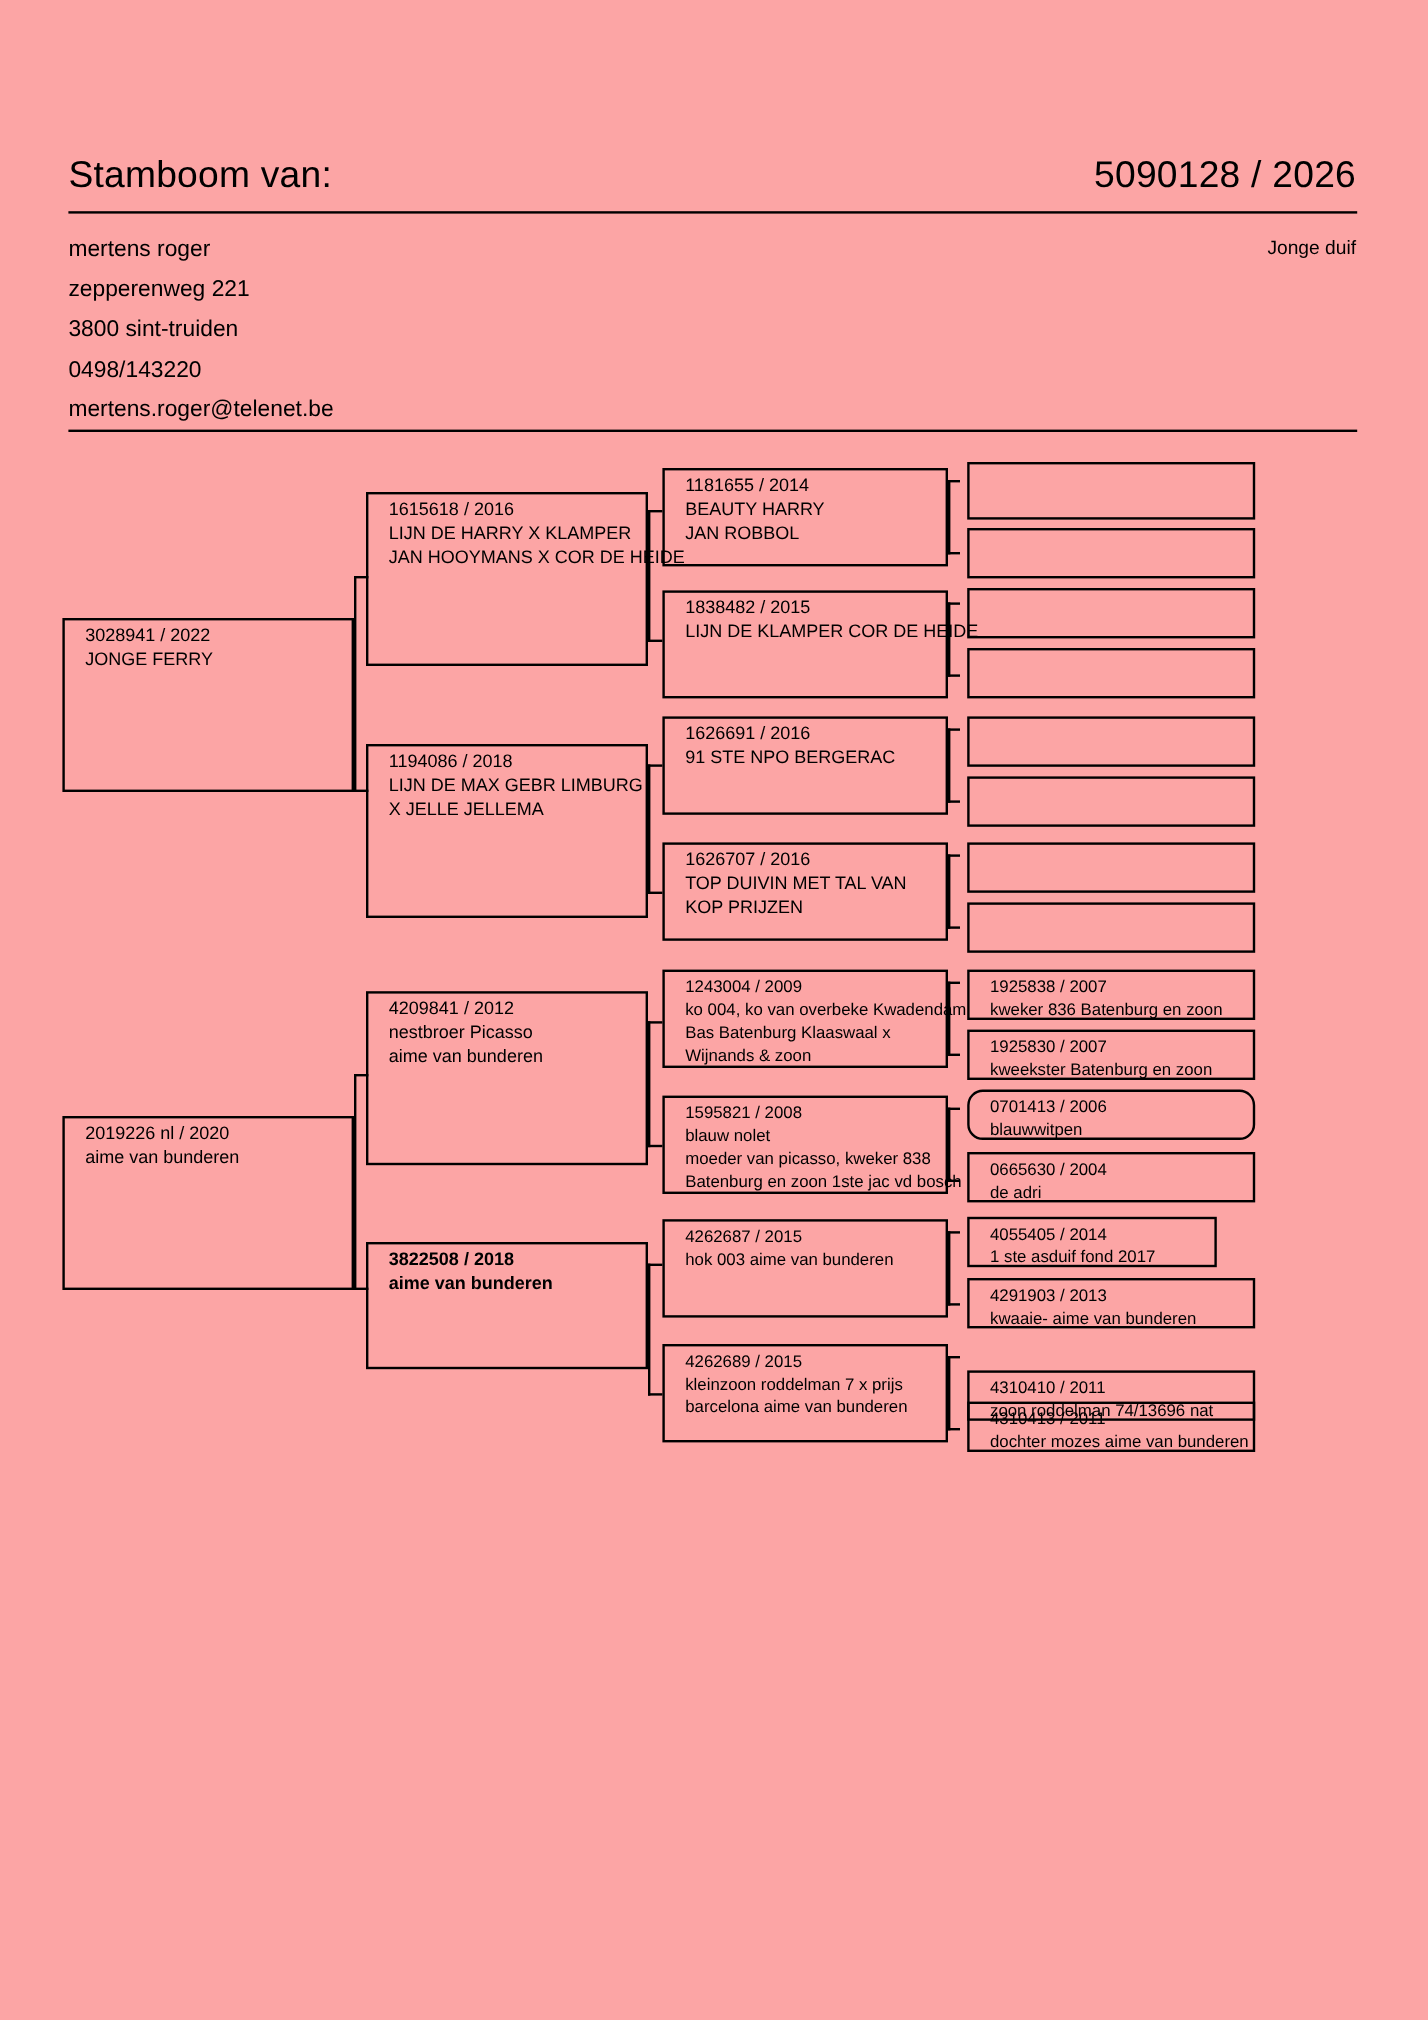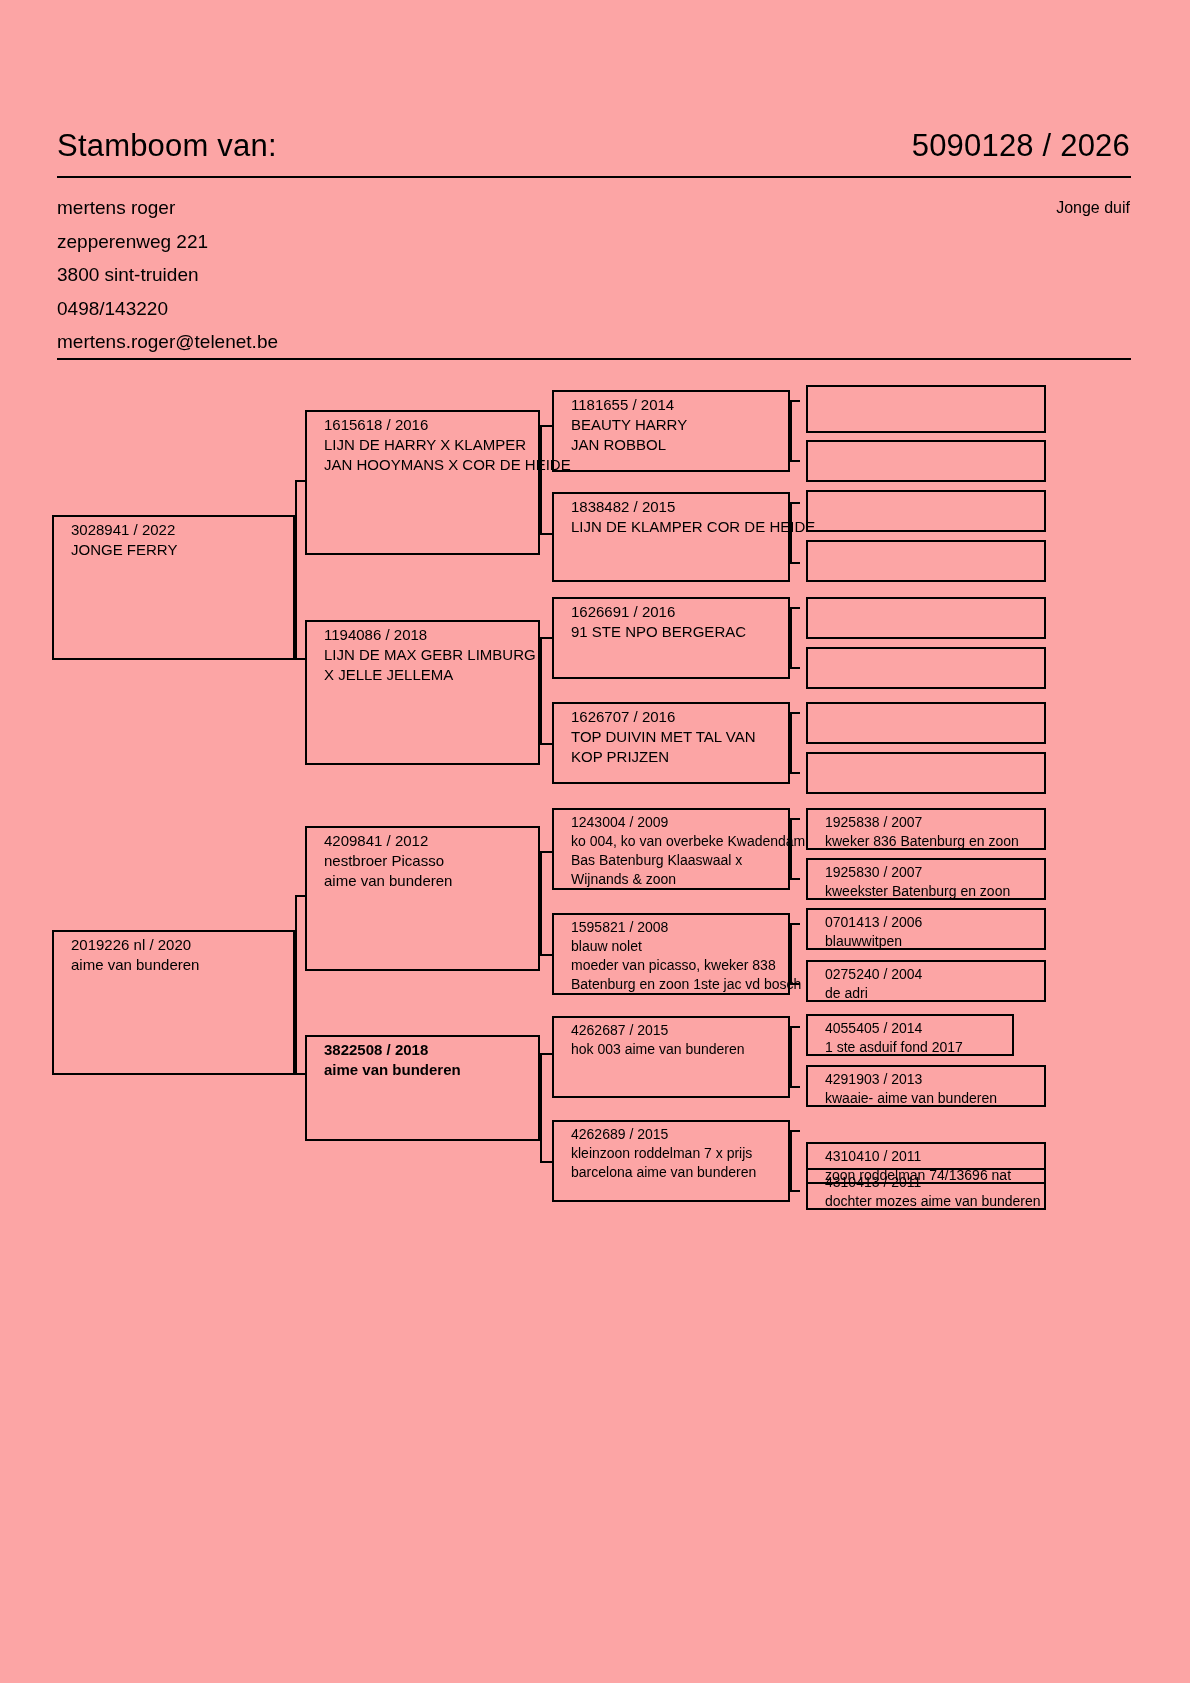--- a/index.html
+++ b/index.html
@@ -295,29 +295,29 @@
       <div>kweker 836 Batenburg en zoon</div>
     </div>
   </div>
   <div class="pbox" style="left:806px; top:858px; width:240px; height:42px;">
     <div class="ptext small">
       <div>1925830 / 2007</div>
       <div>kweekster Batenburg en zoon</div>
     </div>
   </div>
 
-  <div class="pbox" style="left:806px; top:908px; width:240px; height:42px;">
+  <div class="pbox" style="left:806px; top:908px; width:240px; height:42px;border-radius:13px;">
     <div class="ptext small">
       <div>0701413 / 2006</div>
       <div>blauwwitpen</div>
     </div>
   </div>
   <div class="pbox" style="left:806px; top:960px; width:240px; height:42px;">
     <div class="ptext small">
-      <div>0275240 / 2004</div>
+      <div>0665630 / 2004</div>
       <div>de adri</div>
     </div>
   </div>
 
   <div class="pbox" style="left:806px; top:1014px; width:208px; height:42px;padding-left:44px;">
     <div class="ptext small">
       <div>4055405 / 2014</div>
       <div>1 ste asduif fond 2017</div>
     </div>
   </div>

